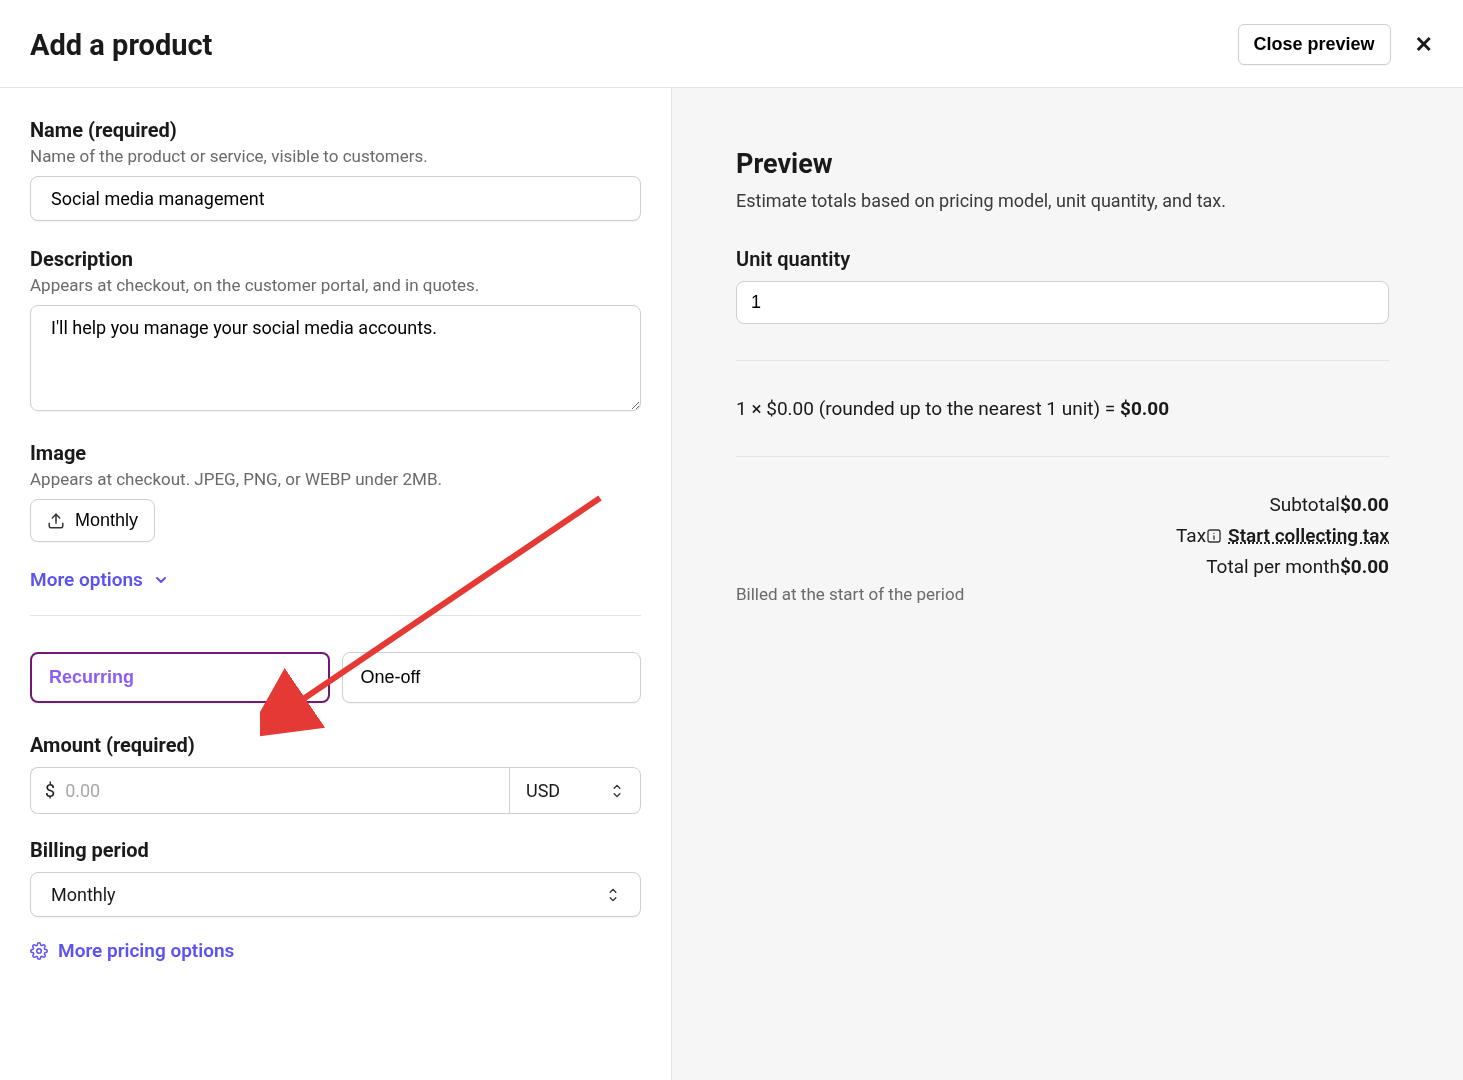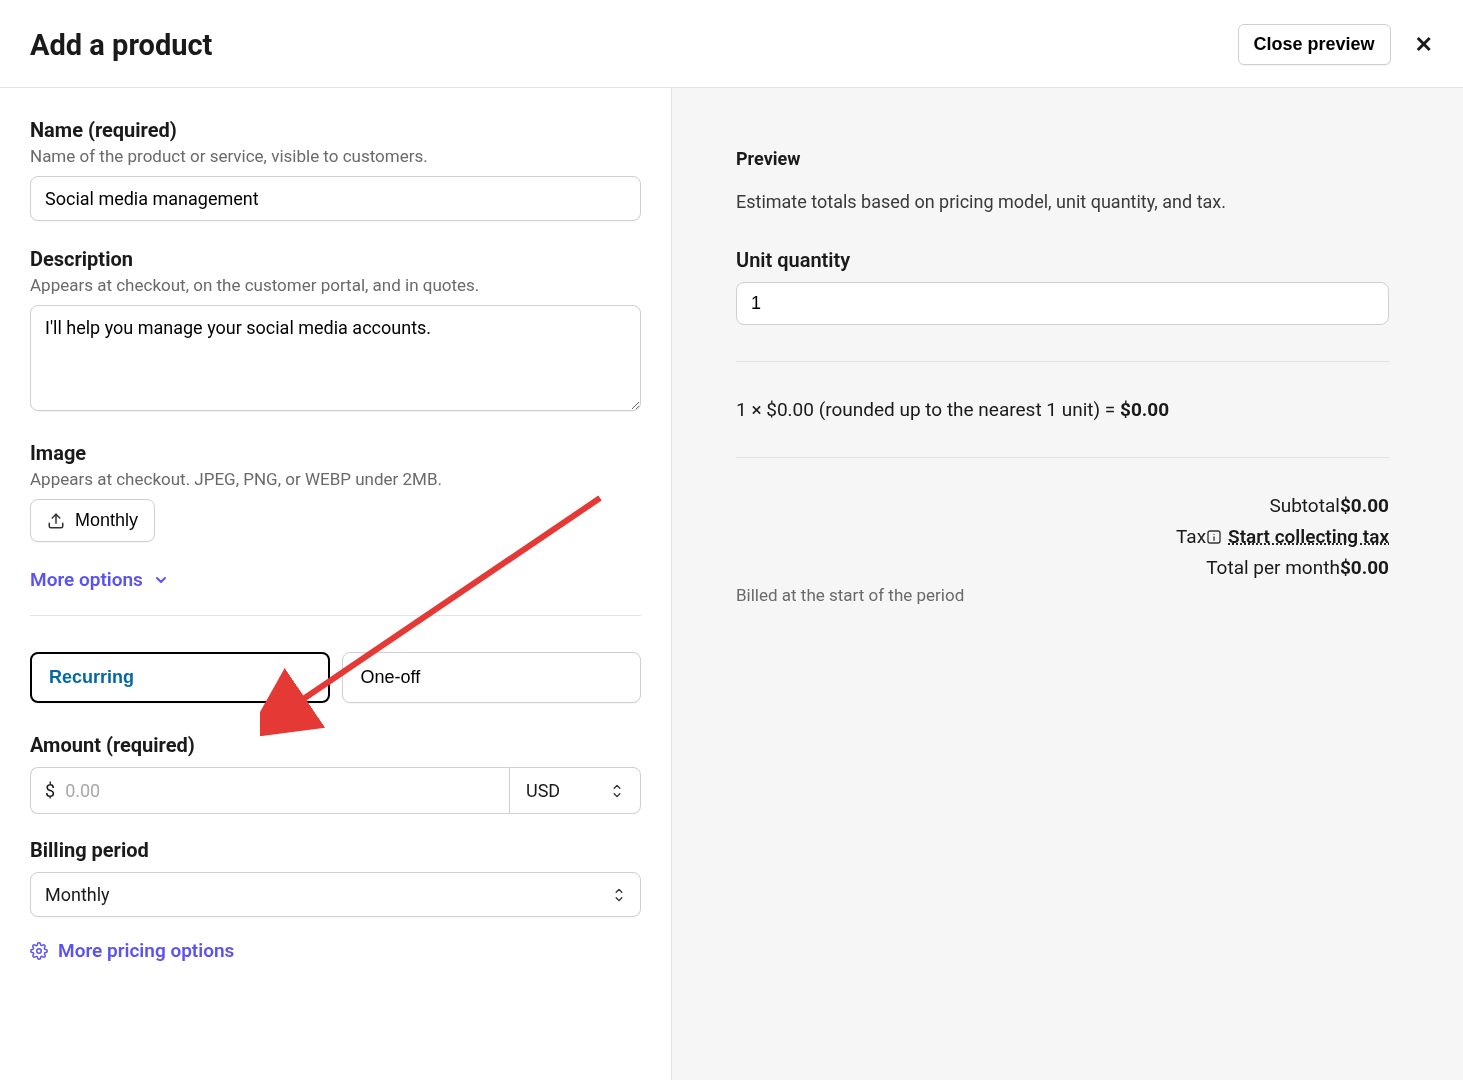--- a/index.html
+++ b/index.html
@@ -13,43 +13,43 @@
   .close-x { font-size:22px; font-weight:700; cursor:pointer; user-select:none; }
 
   .body { display:flex; height:calc(100% - 82px); }
   .left { flex:0 0 672px; padding:30px 30px 0 30px; border-right:1px solid #e3e3e3; overflow:hidden; position:relative; }
   .right { flex:1; background:#f6f6f6; padding:60px 74px 0 64px; }
 
   .field { margin-bottom:26px; }
   .label { font-size:20px; font-weight:700; margin:0 0 4px 0; }
   .hint { font-size:17px; color:#6a6a6a; margin:0 0 10px 0; }
   .input, .textarea, .select, .select-like {
-    width:100%; border:1px solid #cfcfcf; border-radius:8px; padding:11px 14px;
+    width:100%; border:1px solid #cfcfcf; border-radius:8px; padding:11px 20px;
     font-size:18px; font-family:inherit; background:#fff; box-shadow:0 1px 1px rgba(0,0,0,0.04);
   }
   .textarea { resize:vertical; height:106px; }
   .upload-btn { display:inline-flex; align-items:center; gap:10px; border:1px solid #cfcfcf; background:#fff; border-radius:8px; padding:10px 16px; font-size:18px; font-weight:500; cursor:pointer; box-shadow:0 1px 1px rgba(0,0,0,0.04); }
 
   .link-purple { color:#5b52f3; font-weight:600; font-size:19px; cursor:pointer; display:inline-flex; align-items:center; gap:10px; }
 
   .divider { border:0; border-top:1px solid #e3e3e3; margin:24px 0 36px 0; }
 
   .toggle-group { display:flex; gap:12px; margin-bottom:30px; }
   .toggle { flex:1; border:1px solid #cfcfcf; border-radius:8px; padding:14px 18px; font-size:18px; font-weight:500; cursor:pointer; box-shadow:0 1px 1px rgba(0,0,0,0.04); background:#fff; text-align:left; }
-  .toggle.selected { border:2px solid #000000; color:#0369a1; font-weight:600; padding:13px 17px; }
+  .toggle.selected { border:2px solid #701a75; color:#8b5cf6; font-weight:600; padding:13px 17px; }
 
   .amount-row { display:flex; }
   .amount-prefix { border:1px solid #cfcfcf; border-right:0; border-radius:8px 0 0 8px; padding:11px 14px; font-size:18px; background:#fff; display:flex; align-items:center; gap:8px; flex:1; }
   .amount-prefix input { border:0; outline:0; font-size:18px; flex:1; font-family:inherit; }
   .amount-prefix input::placeholder { color:#a8a8a8; }
   .currency-sel { border:1px solid #cfcfcf; border-radius:0 8px 8px 0; padding:11px 16px; font-size:18px; background:#fff; display:flex; align-items:center; gap:12px; cursor:pointer; min-width:132px; justify-content:space-between; }
 
   .select-like { display:flex; align-items:center; justify-content:space-between; cursor:pointer; }
 
-  .preview-title { font-size:18px; font-weight:700; margin:0 0 22px 0; }
+  .preview-title { font-size:27px; font-weight:700; margin:0 0 10px 0; }
   .preview-sub { font-size:18px; color:#3a3a3a; margin:0 0 36px 0; }
   .preview-label { font-size:20px; font-weight:600; margin:0 0 10px 0; }
   .preview-input { width:100%; border:1px solid #cfcfcf; border-radius:8px; padding:10px 14px; font-size:18px; background:#fff; }
 
   .hr-light { border:0; border-top:1px solid #e3e3e3; margin:36px 0; }
 
   .calc-line { font-size:19px; margin-bottom:6px; }
   .totals { margin-top:36px; }
   .trow { display:flex; justify-content:flex-end; font-size:19px; margin-bottom:8px; align-items:center; }
   .trow .right-val { font-weight:700; }

